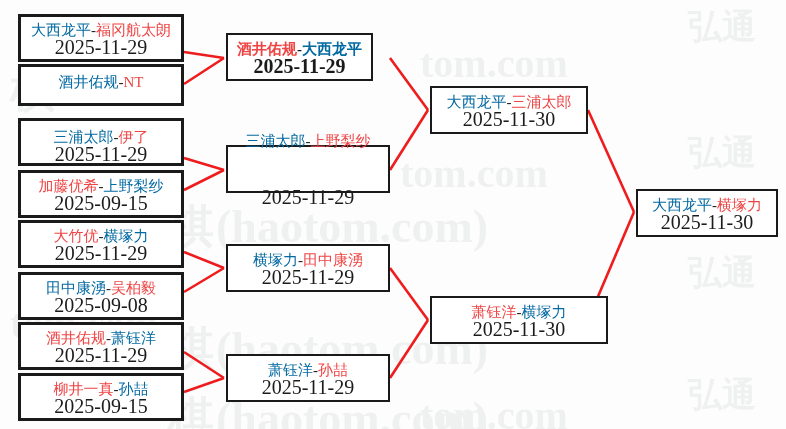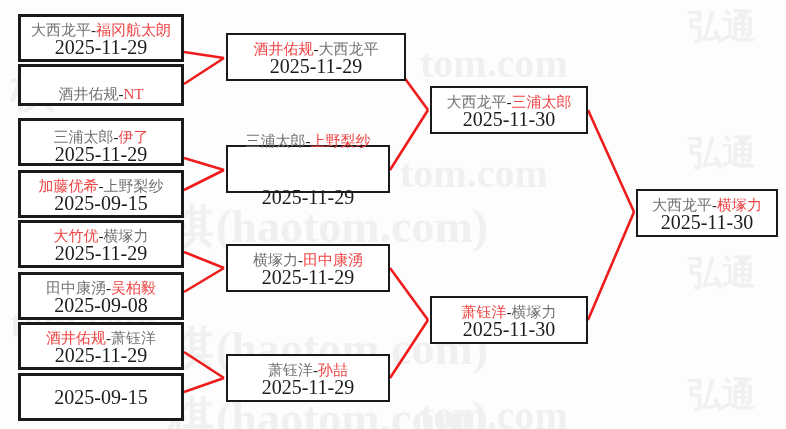--- a/index.html
+++ b/index.html
@@ -22,24 +22,24 @@
 
   
   .box{position:absolute;box-sizing:border-box;background:#fff;
        border:2px solid #1a1a1a;z-index:2;
        display:flex;flex-direction:column;align-items:center;
        justify-content:center;text-align:center;}
   .box.r1{border-width:3px;}
   .pair{font-size:15px;line-height:18px;white-space:nowrap;color:#1b1b1b;}
   .date{font-size:20px;line-height:17px;color:#1b1b1b;
         font-family:"Liberation Serif","DejaVu Serif",serif;}
-  .win{color:#737373;}
+  .win{color:#0369a1;}
   .lose{color:#ef4444;}
   .sep{color:#1b1b1b;}
-  .top-align{justify-content:flex-end;padding-top:22px;}
+  .top-align{justify-content:flex-start;padding-top:6px;}
 </style>
 </head>
 <body>
 
 <div id="bracket">
 
   <div class="wm-layer">
     <div class="wm" style="left:688px;top:4px;font-size:34px;">弘通</div>
     <div class="wm" style="left:688px;top:130px;font-size:34px;">弘通</div>
     <div class="wm" style="left:688px;top:250px;font-size:34px;">弘通</div>
@@ -121,24 +121,27 @@
   </div>
 
   <div class="box r1" style="left:18px;top:322px;width:166px;height:48px;">
     <div class="pair">
       <span class="lose">酒井佑规</span><span class="sep">-</span><span class="win">萧钰洋</span>
     </div>
     <div class="date">2025-11-29</div>
   </div>
 
   <div class="box r1" style="left:18px;top:373px;width:166px;height:48px;">
+    <div class="pair">
+      <span class="lose">柳井一真</span><span class="sep">-</span><span class="win">孙喆</span>
+    </div>
     <div class="date">2025-09-15</div>
   </div>
 
-  <div class="box" style="left:226px;top:33px;width:180px;height:48px;">
+  <div class="box" style="left:226px;top:33px;width:147px;height:48px;font-weight:bold;">
     <div class="pair">
       <span class="lose">酒井佑规</span><span class="sep">-</span><span class="win">大西龙平</span>
     </div>
     <div class="date">2025-11-29</div>
   </div>
 
   <div class="box" style="left:226px;top:145px;width:164px;height:48px;gap:39px;">
     <div class="pair">
       <span class="win">三浦太郎</span><span class="sep">-</span><span class="lose">上野梨纱</span>
     </div>
@@ -159,21 +162,21 @@
     <div class="date">2025-11-29</div>
   </div>
 
   <div class="box" style="left:430px;top:86px;width:158px;height:48px;">
     <div class="pair">
       <span class="win">大西龙平</span><span class="sep">-</span><span class="lose">三浦太郎</span>
     </div>
     <div class="date">2025-11-30</div>
   </div>
 
-  <div class="box" style="left:430px;top:296px;width:158px;height:48px;">
+  <div class="box" style="left:430px;top:296px;width:178px;height:48px;">
     <div class="pair">
       <span class="lose">萧钰洋</span><span class="sep">-</span><span class="win">横塚力</span>
     </div>
     <div class="date">2025-11-30</div>
   </div>
 
   <div class="box" style="left:636px;top:189px;width:142px;height:48px;">
     <div class="pair">
       <span class="win">大西龙平</span><span class="sep">-</span><span class="lose">横塚力</span>
     </div>

